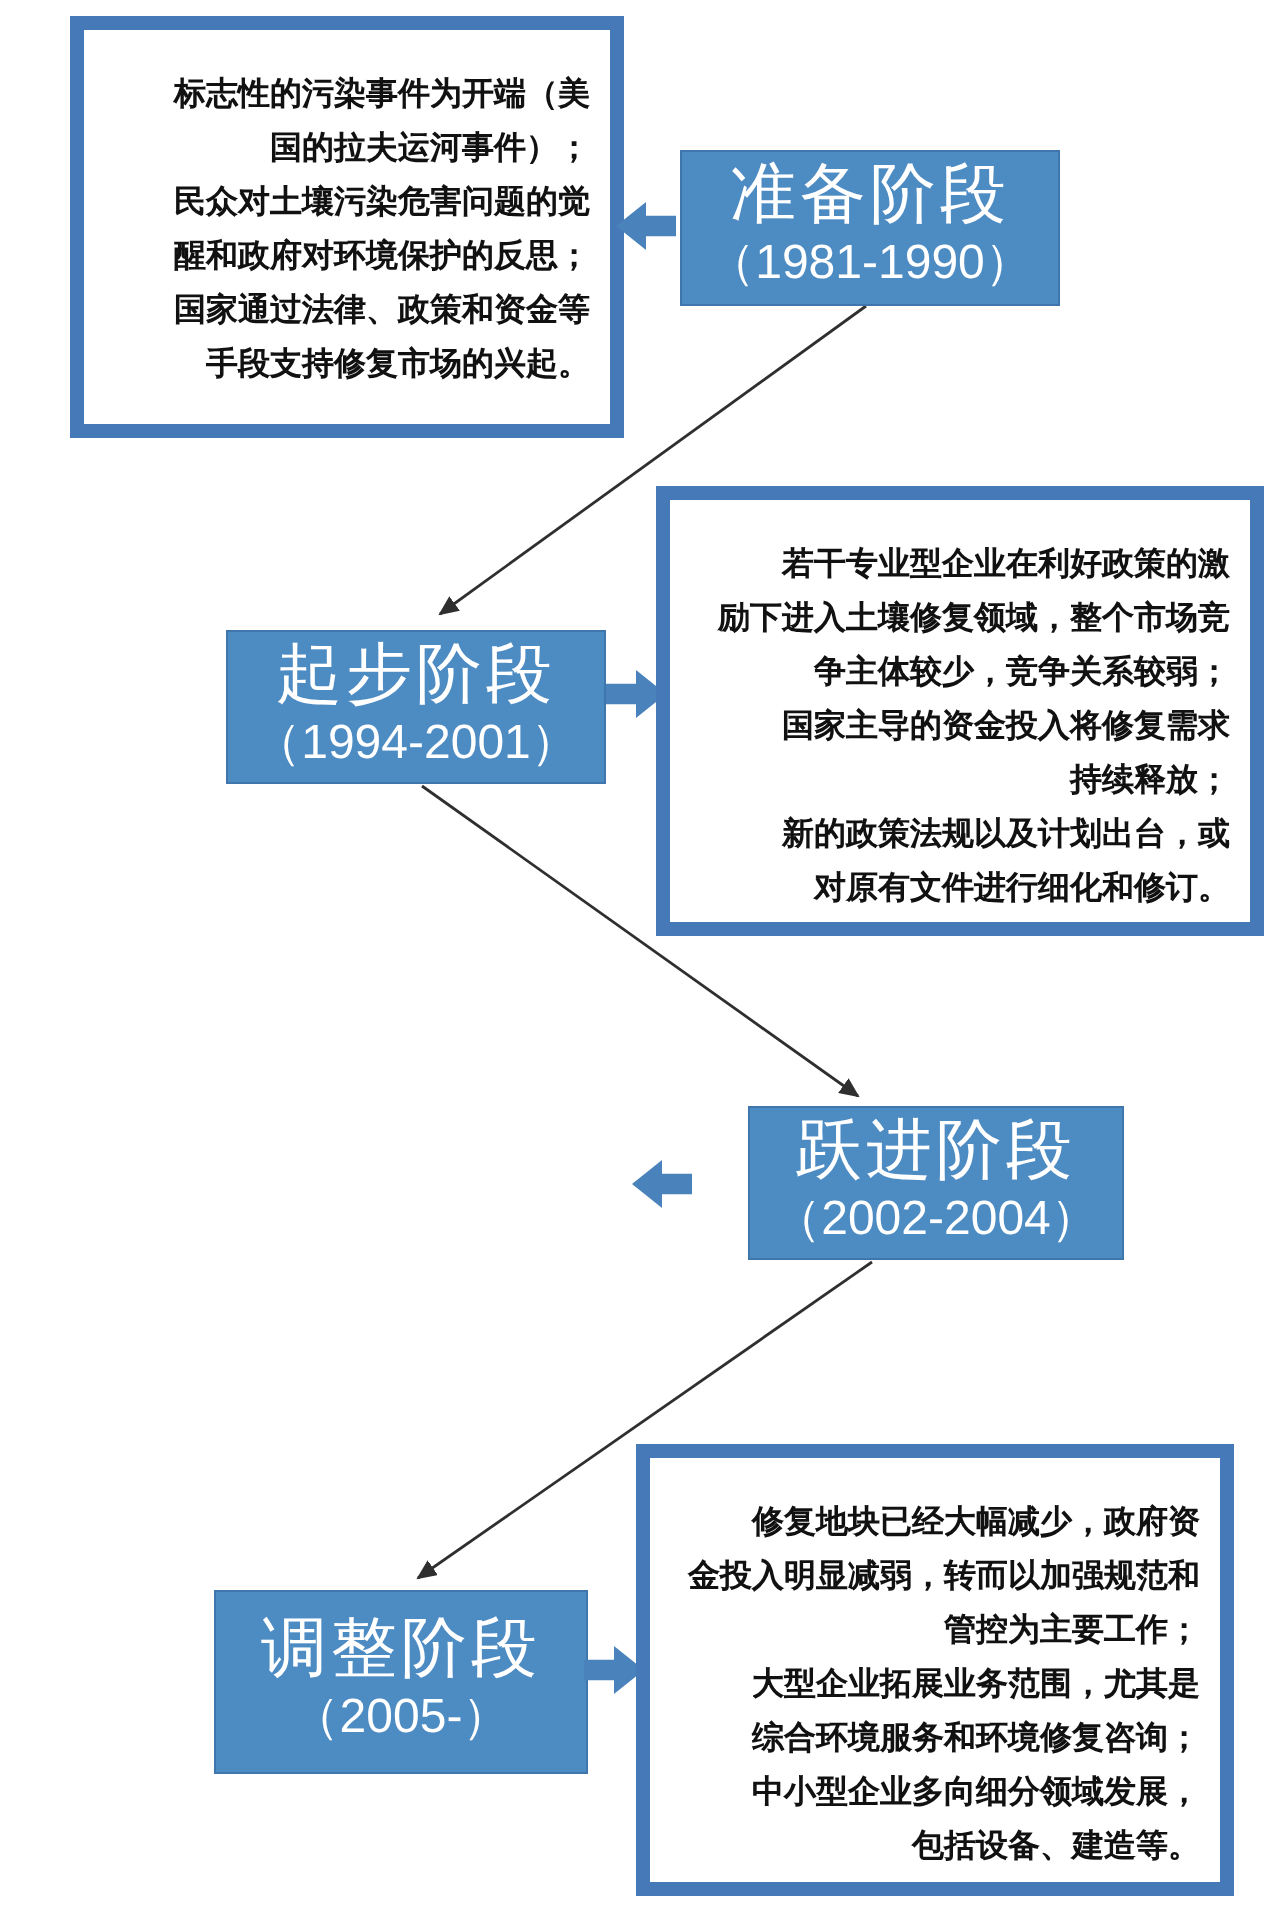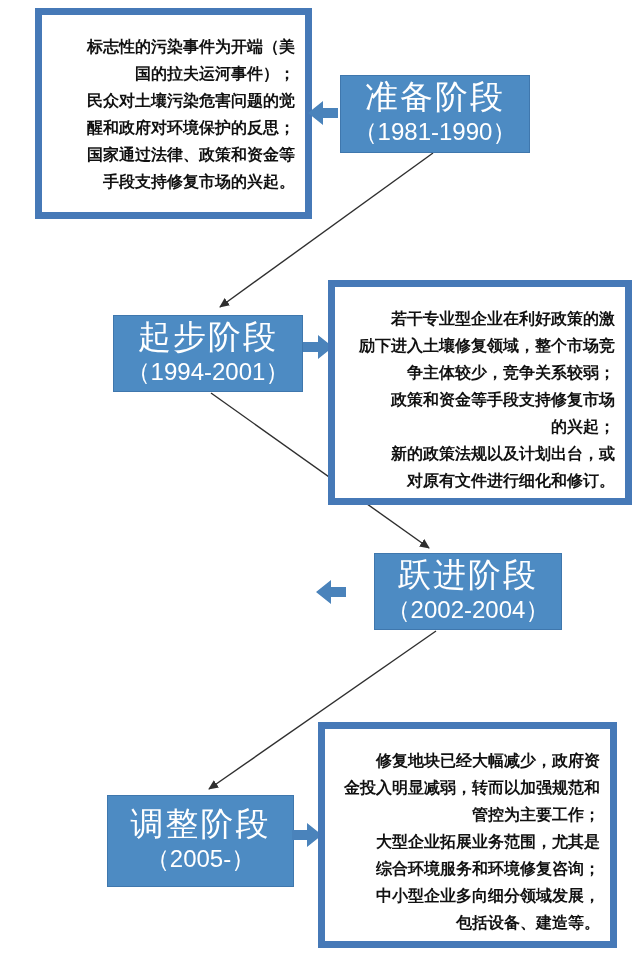--- a/index.html
+++ b/index.html
@@ -53,21 +53,21 @@
     font-weight: bold;
     text-align: right;
   }
   .detail p {
     margin: 0;
     text-indent: 2em;
     font-size: 16px;
     line-height: 27px;
   }
   .d1 { left: 35px;  top: 8px;   width: 277px; height: 211px; }
-  .d2 { left: 328px; top: 243px; width: 304px; height: 225px; margin-top: 37px; }
+  .d2 { left: 328px; top: 243px; width: 304px; height: 225px; }
   .d3 { left: 3px;   top: 483px; width: 323px; height: 217px; }
   .d4 { left: 318px; top: 722px; width: 299px; height: 226px; }
 
   
   .block-arrow {
     position: absolute;
     width: 30px; height: 30px;
     background: #4a83bb;
   }
   .block-arrow.left  { clip-path: polygon(0% 50%, 50% 10%, 50% 33%, 100% 33%, 100% 67%, 50% 67%, 50% 90%); }
@@ -104,21 +104,21 @@
     <div class="stage-period">（1981-1990）</div>
   </div>
 
   <div class="stage s2">
     <div class="stage-label">起步阶段</div>
     <div class="stage-period">（1994-2001）</div>
   </div>
   <div class="block-arrow right a2"></div>
   <div class="detail d2">
     <p>若干专业型企业在利好政策的激励下进入土壤修复领域，整个市场竞争主体较少，竞争关系较弱；</p>
-    <p>政策和资金等手段支持修复市场的兴起；</p>
+    <p>国家主导的资金投入将修复需求持续释放；</p>
     <p>新的政策法规以及计划出台，或对原有文件进行细化和修订。</p>
   </div>
 
   <div class="block-arrow left a3"></div>
   <div class="stage s3">
     <div class="stage-label">跃进阶段</div>
     <div class="stage-period">（2002-2004）</div>
   </div>
 
   <div class="stage s4">

